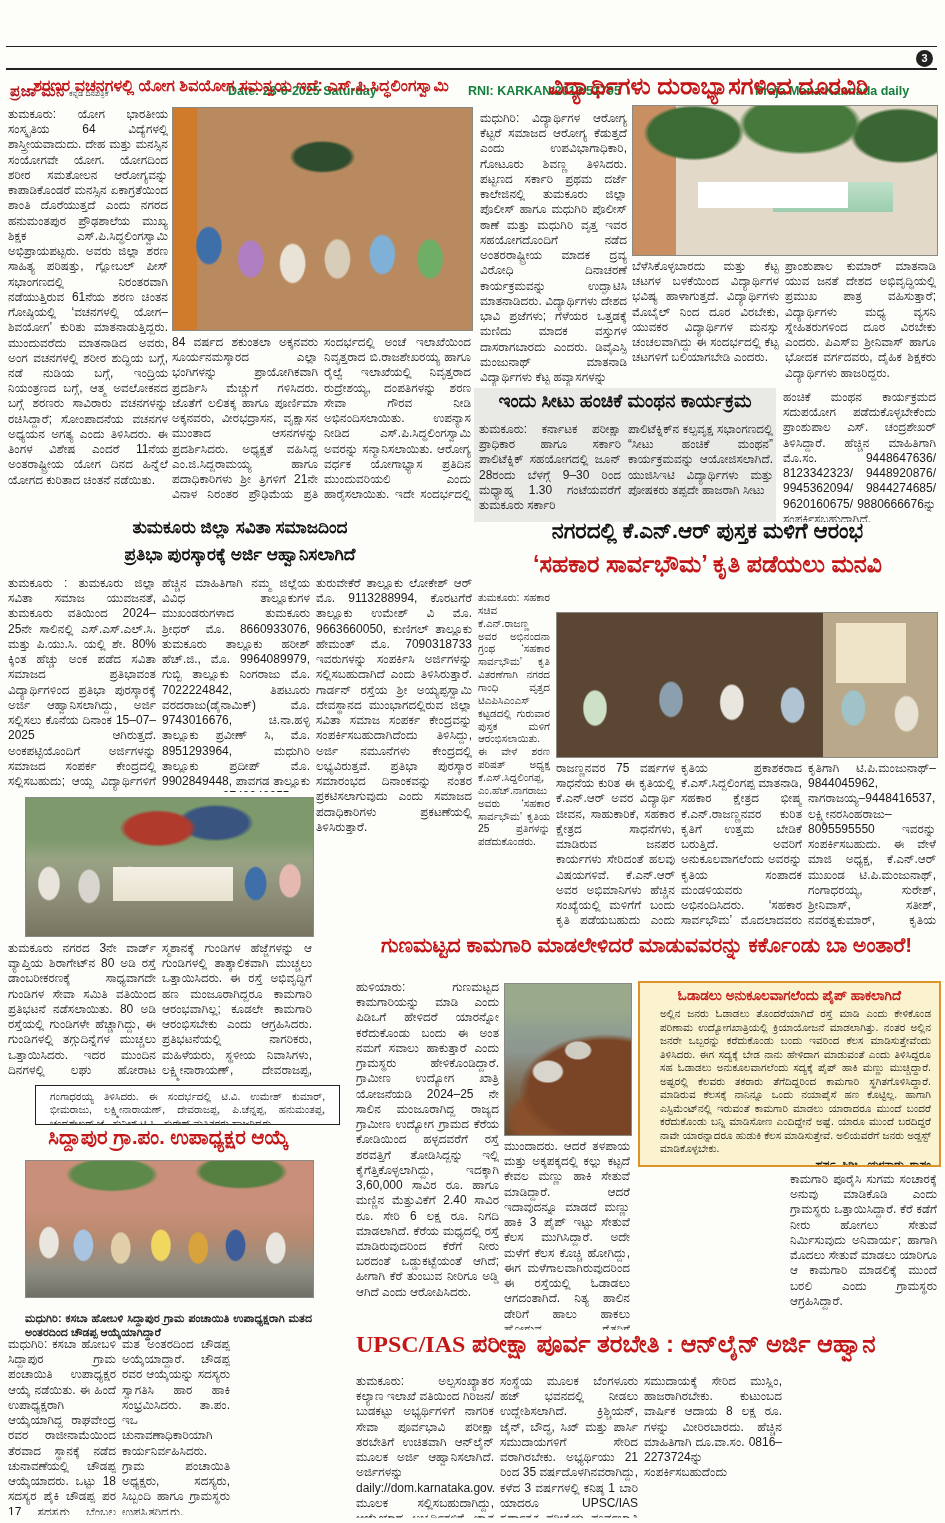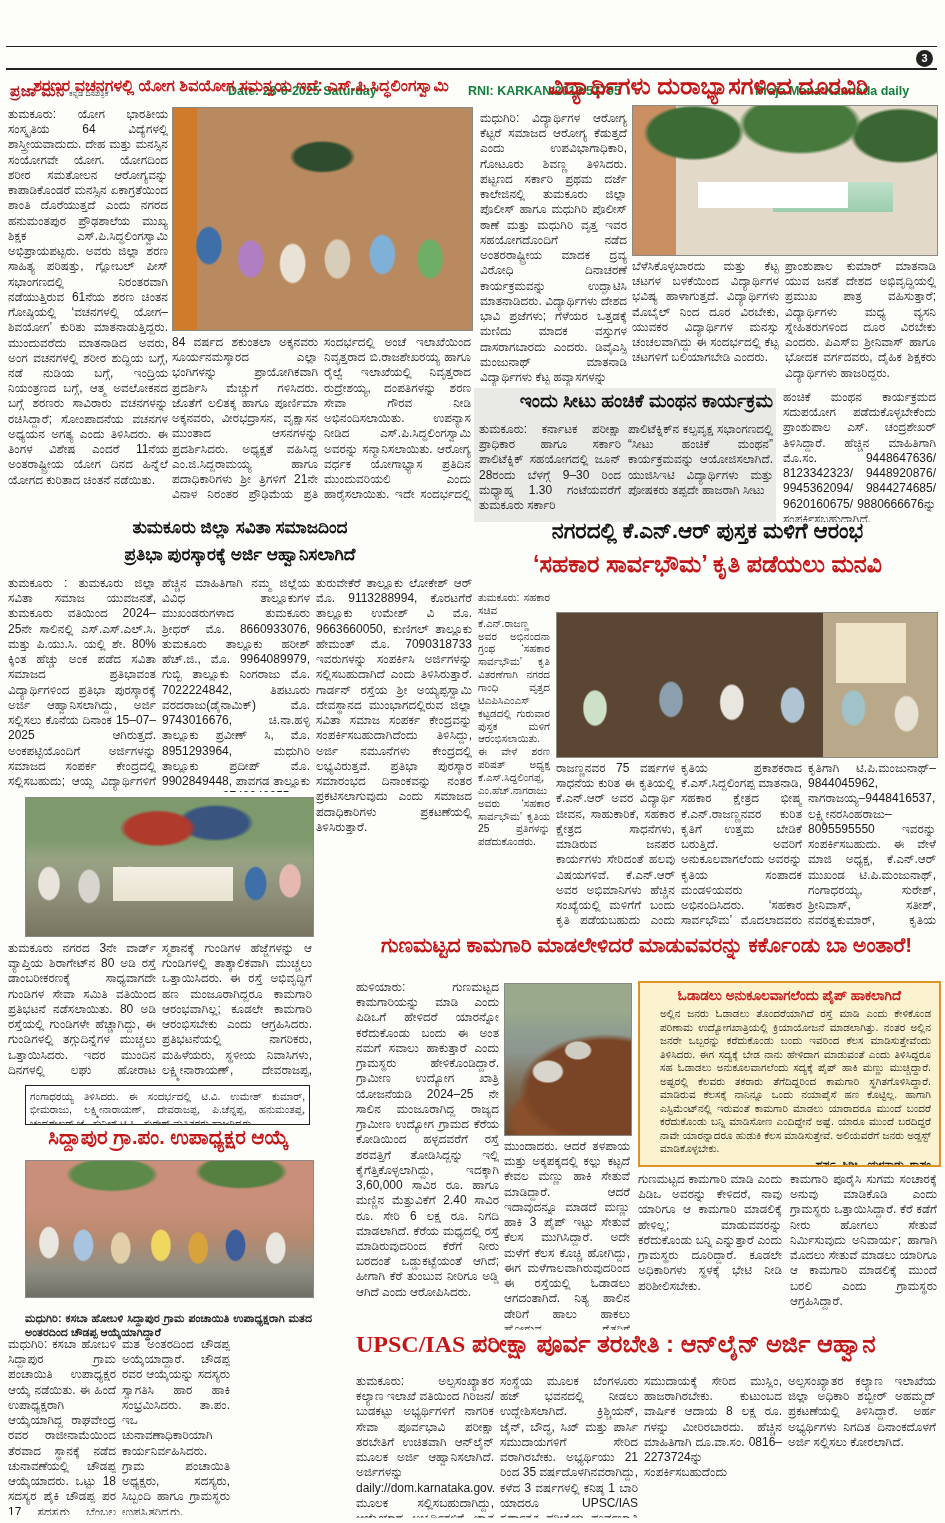--- a/index.html
+++ b/index.html
@@ -13,22 +13,22 @@
   .black{color:#111;}
   .photo{position:absolute;border:1px solid #8a8a84;}
   .rule{position:absolute;background:#222;}
   .caption{font-weight:bold;}
   .pagecircle{position:absolute;width:17px;height:17px;border-radius:50%;background:#222;color:#fff;
               font-size:11px;font-weight:bold;text-align:center;line-height:17px;}
   .masthead-main{font-weight:bold;font-size:15px;color:#b3121a;letter-spacing:.5px;}
   .masthead-sub{font-size:8px;color:#333;margin-left:4px;}
   .headserif{font-family:Liberation Sans, sans-serif;font-weight:bold;font-size:12.5px;color:#15803d;text-align:center;}
   .graypanel{position:absolute;background:#e9e9e6;}
-  .boxed{position:absolute;border:1.6px solid #222;background:#fff;padding:4px 4px;
-         font-size:10.3px;line-height:1.3;text-align:justify;overflow:hidden;}
+  .boxed{position:absolute;border:1.6px solid #222;background:#fff;padding:4px 14px;
+         font-size:10.3px;line-height:1.3;text-align:justify;overflow:hidden;margin-left:10px;}
   .pipebox{position:absolute;border:2px solid #dd9427;background:#fbf3cf;padding:5px 8px;overflow:hidden;}
   .pipebox .bh{font-weight:bold;color:#c41717;text-align:center;font-size:13.5px;margin-bottom:3px;}
   .pipebox .bt{font-size:10.4px;line-height:1.3;text-align:justify;color:#1a1a1a;margin-left:12px;}
   .pipebox .sig{font-size:10.5px;font-weight:bold;text-align:right;margin-top:2px;}
   
   .ph-yoga{background:
     radial-gradient(26px 38px at 12% 62%,#3f6fa8 0 46%,transparent 52%),
     radial-gradient(26px 38px at 26% 68%,#b07ec2 0 46%,transparent 52%),
     radial-gradient(26px 40px at 40% 70%,#e9e2d6 0 46%,transparent 52%),
     radial-gradient(26px 40px at 55% 68%,#d8cdb9 0 46%,transparent 52%),
@@ -104,21 +104,21 @@
   <div class="col" style="left:172px;top:335px;width:146px;height:171px">84 ವರ್ಷದ ಶಕುಂತಲಾ ಅಕ್ಕನವರು ಸೂರ್ಯನಮಸ್ಕಾರದ ಎಲ್ಲಾ ಭಂಗಿಗಳನ್ನು ಪ್ರಾಯೋಗಿಕವಾಗಿ ಪ್ರದರ್ಶಿಸಿ ಮೆಚ್ಚುಗೆ ಗಳಿಸಿದರು. ಜೊತೆಗೆ ಲಲಿತಕ್ಕ ಹಾಗೂ ಪೂರ್ಣಿಮಾ ಅಕ್ಕನವರು, ವೀರಭದ್ರಾಸನ, ವೃಕ್ಷಾಸನ ಮುಂತಾದ ಆಸನಗಳನ್ನು ಪ್ರದರ್ಶಿಸಿದರು. ಅಧ್ಯಕ್ಷತೆ ವಹಿಸಿದ್ದ ಎಂ.ಜಿ.ಸಿದ್ದರಾಮಯ್ಯ ಹಾಗೂ ಪದಾಧಿಕಾರಿಗಳು ಶ್ರೀ ತ್ರಿಗಳಿಗೆ 21ನೇ ವಿನಾಳ ನಿರಂತರ ಪ್ರೌಢಿಮೆಯ ಪ್ರತಿ ಕಾರ್ಯಕ್ರಮ ನೆರವೇರಿಸಿದರು. ಎನ್. ರಾಜಣ್ಣ ಅವರಿಗೆ ಹೇಳಿದರು.</div>
   <div class="col" style="left:324px;top:335px;width:147px;height:171px">ಸಂದರ್ಭದಲ್ಲಿ ಅಂಚೆ ಇಲಾಖೆಯಿಂದ ನಿವೃತ್ತರಾದ ಬಿ.ರಾಜಶೇಖರಯ್ಯ ಹಾಗೂ ರೈಲ್ವೆ ಇಲಾಖೆಯಲ್ಲಿ ನಿವೃತ್ತರಾದ ರುದ್ರೇಶಯ್ಯ, ದಂಪತಿಗಳನ್ನು ಶರಣ ಸೇವಾ ಗೌರವ ನೀಡಿ ಅಭಿನಂದಿಸಲಾಯಿತು. ಉಪನ್ಯಾಸ ನೀಡಿದ ಎಸ್.ಪಿ.ಸಿದ್ಧಲಿಂಗಸ್ವಾಮಿ ಅವರನ್ನು ಸನ್ಮಾನಿಸಲಾಯಿತು. ಆರೋಗ್ಯ ವರ್ಧಕ ಯೋಗಾಭ್ಯಾಸ ಪ್ರತಿದಿನ ಮುಂದುವರಿಯಲಿ ಎಂದು ಹಾರೈಸಲಾಯಿತು. ಇದೇ ಸಂದರ್ಭದಲ್ಲಿ ಹಿರಿಯ ಶರಣರನ್ನು ಗೌರವಿಸಲಾಯಿತು.</div>
 
   <div class="hl red" style="left:480px;top:73px;width:457px;height:32px;font-size:23.5px">ವಿದ್ಯಾರ್ಥಿಗಳು ದುರಾಭ್ಯಾಸಗಳಿಂದ ದೂರವಿರಿ</div>
   <div class="col" style="left:480px;top:111px;width:147px;height:275px">ಮಧುಗಿರಿ: ವಿದ್ಯಾರ್ಥಿಗಳ ಆರೋಗ್ಯ ಕೆಟ್ಟರೆ ಸಮಾಜದ ಆರೋಗ್ಯ ಕೆಡುತ್ತದೆ ಎಂದು ಉಪವಿಭಾಗಾಧಿಕಾರಿ, ಗೋಟೂರು ಶಿವಣ್ಣ ತಿಳಿಸಿದರು. ಪಟ್ಟಣದ ಸರ್ಕಾರಿ ಪ್ರಥಮ ದರ್ಜೆ ಕಾಲೇಜಿನಲ್ಲಿ ತುಮಕೂರು ಜಿಲ್ಲಾ ಪೊಲೀಸ್ ಹಾಗೂ ಮಧುಗಿರಿ ಪೊಲೀಸ್ ಠಾಣೆ ಮತ್ತು ಮಧುಗಿರಿ ವೃತ್ತ ಇವರ ಸಹಯೋಗದೊಂದಿಗೆ ನಡೆದ ಅಂತರರಾಷ್ಟ್ರೀಯ ಮಾದಕ ದ್ರವ್ಯ ವಿರೋಧಿ ದಿನಾಚರಣೆ ಕಾರ್ಯಕ್ರಮವನ್ನು ಉದ್ಘಾಟಿಸಿ ಮಾತನಾಡಿದರು. ವಿದ್ಯಾರ್ಥಿಗಳು ದೇಶದ ಭಾವಿ ಪ್ರಜೆಗಳು; ಗೆಳೆಯರ ಒತ್ತಡಕ್ಕೆ ಮಣಿದು ಮಾದಕ ವಸ್ತುಗಳ ದಾಸರಾಗಬಾರದು ಎಂದರು. ಡಿವೈಎಸ್ಪಿ ಮಂಜುನಾಥ್ ಮಾತನಾಡಿ ವಿದ್ಯಾರ್ಥಿಗಳು ಕೆಟ್ಟ ಹವ್ಯಾಸಗಳನ್ನು</div>
   <div class="photo ph-students" style="left:632px;top:105px;width:304px;height:149px"></div>
   <div class="col" style="left:632px;top:259px;width:147px;height:127px">ಬೆಳೆಸಿಕೊಳ್ಳಬಾರದು ಮತ್ತು ಕೆಟ್ಟ ಚಟಗಳ ಬಳಕೆಯಿಂದ ವಿದ್ಯಾರ್ಥಿಗಳ ಭವಿಷ್ಯ ಹಾಳಾಗುತ್ತದೆ. ವಿದ್ಯಾರ್ಥಿಗಳು ಮೊಬೈಲ್ ನಿಂದ ದೂರ ವಿರಬೇಕು, ಯುವಕರ ವಿದ್ಯಾರ್ಥಿಗಳ ಮನಸ್ಸು ಚಂಚಲವಾಗಿದ್ದು ಈ ಸಂದರ್ಭದಲ್ಲಿ ಕೆಟ್ಟ ಚಟಗಳಿಗೆ ಬಲಿಯಾಗಬೇಡಿ ಎಂದರು.</div>
   <div class="col" style="left:785px;top:259px;width:151px;height:127px">ಪ್ರಾಂಶುಪಾಲ ಕುಮಾರ್ ಮಾತನಾಡಿ ಯುವ ಜನತೆ ದೇಶದ ಅಭಿವೃದ್ಧಿಯಲ್ಲಿ ಪ್ರಮುಖ ಪಾತ್ರ ವಹಿಸುತ್ತಾರೆ; ವಿದ್ಯಾರ್ಥಿಗಳು ಮಧ್ಯ ವ್ಯಸನಿ ಸ್ನೇಹಿತರುಗಳಿಂದ ದೂರ ವಿರಬೇಕು ಎಂದರು. ಪಿಎಸ್ಐ ಶ್ರೀನಿವಾಸ್ ಹಾಗೂ ಭೋದಕ ವರ್ಗದವರು, ದೈಹಿಕ ಶಿಕ್ಷಕರು ವಿದ್ಯಾರ್ಥಿಗಳು ಹಾಜರಿದ್ದರು.</div>
 
   <div class="graypanel" style="left:474px;top:388px;width:302px;height:134px"></div>
-  <div class="hl black" style="left:477px;top:390px;width:296px;height:26px;font-size:18.5px;text-align:right">ಇಂದು ಸೀಟು ಹಂಚಿಕೆ ಮಂಥನ ಕಾರ್ಯಕ್ರಮ</div>
+  <div class="hl black" style="left:477px;top:390px;width:296px;height:26px;font-size:18.5px;text-align:center">ಇಂದು ಸೀಟು ಹಂಚಿಕೆ ಮಂಥನ ಕಾರ್ಯಕ್ರಮ</div>
   <div class="col" style="left:479px;top:422px;width:142px;height:98px">ತುಮಕೂರು: ಕರ್ನಾಟಕ ಪರೀಕ್ಷಾ ಪ್ರಾಧಿಕಾರ ಹಾಗೂ ಸರ್ಕಾರಿ ಪಾಲಿಟೆಕ್ನಿಕ್ ಸಹಯೋಗದಲ್ಲಿ ಜೂನ್ 28ರಂದು ಬೆಳಗ್ಗೆ 9–30 ರಿಂದ ಮಧ್ಯಾಹ್ನ 1.30 ಗಂಟೆಯವರೆಗೆ ತುಮಕೂರು ಸರ್ಕಾರಿ</div>
   <div class="col" style="left:628px;top:422px;width:145px;height:98px">ಪಾಲಿಟೆಕ್ನಿಕ್‌ನ ಕಲ್ಪವೃಕ್ಷ ಸಭಾಂಗಣದಲ್ಲಿ “ಸೀಟು ಹಂಚಿಕೆ ಮಂಥನ” ಕಾರ್ಯಕ್ರಮವನ್ನು ಆಯೋಜಿಸಲಾಗಿದೆ. ಯುಜಿಸಿಇಟಿ ವಿದ್ಯಾರ್ಥಿಗಳು ಮತ್ತು ಪೋಷಕರು ತಪ್ಪದೇ ಹಾಜರಾಗಿ ಸೀಟು</div>
   <div class="col" style="left:783px;top:390px;width:153px;height:132px">ಹಂಚಿಕೆ ಮಂಥನ ಕಾರ್ಯಕ್ರಮದ ಸದುಪಯೋಗ ಪಡೆದುಕೊಳ್ಳಬೇಕೆಂದು ಪ್ರಾಂಶುಪಾಲ ಎಸ್. ಚಂದ್ರಶೇಖರ್ ತಿಳಿಸಿದ್ದಾರೆ. ಹೆಚ್ಚಿನ ಮಾಹಿತಿಗಾಗಿ ಮೊ.ಸಂ. 9448647636/ 8123342323/ 9448920876/ 9945362094/ 9844274685/ 9620160675/ 9880666676ನ್ನು ಸಂಪರ್ಕಿಸಬಹುದಾಗಿದೆ.</div>
 
   <div class="hl black" style="left:8px;top:514px;width:464px;height:56px;font-size:17px;line-height:1.6">
     <span>ತುಮಕೂರು ಜಿಲ್ಲಾ ಸವಿತಾ ಸಮಾಜದಿಂದ</span><br>
     <span>ಪ್ರತಿಭಾ ಪುರಸ್ಕಾರಕ್ಕೆ ಅರ್ಜಿ ಆಹ್ವಾನಿಸಲಾಗಿದೆ</span>
   </div>
   <div class="col" style="left:8px;top:576px;width:148px;height:216px">ತುಮಕೂರು : ತುಮಕೂರು ಜಿಲ್ಲಾ ಸವಿತಾ ಸಮಾಜ ಯುವಜನತೆ, ತುಮಕೂರು ವತಿಯಿಂದ 2024–25ನೇ ಸಾಲಿನಲ್ಲಿ ಎಸ್.ಎಸ್.ಎಲ್.ಸಿ. ಮತ್ತು ಪಿ.ಯು.ಸಿ. ಯಲ್ಲಿ ಶೇ. 80% ಕ್ಕಿಂತ ಹೆಚ್ಚು ಅಂಕ ಪಡೆದ ಸವಿತಾ ಸಮಾಜದ ಪ್ರತಿಭಾವಂತ ವಿದ್ಯಾರ್ಥಿಗಳಿಂದ ಪ್ರತಿಭಾ ಪುರಸ್ಕಾರಕ್ಕೆ ಅರ್ಜಿ ಆಹ್ವಾನಿಸಲಾಗಿದ್ದು, ಅರ್ಜಿ ಸಲ್ಲಿಸಲು ಕೊನೆಯ ದಿನಾಂಕ 15–07–2025 ಆಗಿರುತ್ತದೆ. ಅಂಕಪಟ್ಟಿಯೊಂದಿಗೆ ಅರ್ಜಿಗಳನ್ನು ಸಮಾಜದ ಸಂಪರ್ಕ ಕೇಂದ್ರದಲ್ಲಿ ಸಲ್ಲಿಸಬಹುದು; ಆಯ್ದ ವಿದ್ಯಾರ್ಥಿಗಳಿಗೆ ಸಮಾರಂಭದಲ್ಲಿ ಪುರಸ್ಕಾರ ನೀಡಲಾಗುವುದು ಎಂದು ಸಂಘಟಕರು ತಿಳಿಸಿದ್ದಾರೆ.</div>
   <div class="col" style="left:162px;top:576px;width:148px;height:216px">ಹೆಚ್ಚಿನ ಮಾಹಿತಿಗಾಗಿ ನಮ್ಮ ಜಿಲ್ಲೆಯ ವಿವಿಧ ತಾಲ್ಲೂಕುಗಳ ಮುಖಂಡರುಗಳಾದ ತುಮಕೂರು ಶ್ರೀಧರ್ ಮೊ. 8660933076, ತುಮಕೂರು ತಾಲ್ಲೂಕು ಹರೀಶ್ ಹೆಚ್.ಜಿ., ಮೊ. 9964089979, ಗುಬ್ಬಿ ತಾಲ್ಲೂಕು ನಿಂಗರಾಜು ಮೊ. 7022224842, ತಿಪಟೂರು ವರದರಾಜು(ಡೈನಾಮಿಕ್) ಮೊ. 9743016676, ಚಿ.ನಾ.ಹಳ್ಳಿ ತಾಲ್ಲೂಕು ಪ್ರವೀಣ್ ಸಿ, ಮೊ. 8951293964, ಮಧುಗಿರಿ ತಾಲ್ಲೂಕು ಪ್ರದೀಪ್ ಮೊ. 9902849448, ಪಾವಗಡ ತಾಲ್ಲೂಕು ನೀಲಕಂಠ ಮೊ. 9743942255,</div>
@@ -140,30 +140,28 @@
   <div class="hl red" style="left:356px;top:933px;width:581px;height:30px;font-size:20.5px">ಗುಣಮಟ್ಟದ ಕಾಮಗಾರಿ ಮಾಡಲೇಳಿದರೆ ಮಾಡುವವರನ್ನು ಕರ್ಕೊಂಡು ಬಾ ಅಂತಾರೆ!</div>
   <div class="col" style="left:356px;top:980px;width:143px;height:350px">ಹುಳಿಯಾರು: ಗುಣಮಟ್ಟದ ಕಾಮಗಾರಿಯನ್ನು ಮಾಡಿ ಎಂದು ಪಿಡಿಒಗೆ ಹೇಳಿದರೆ ಯಾರನ್ನೋ ಕರೆದುಕೊಂಡು ಬಂದು ಈ ಅಂತ ನಮಗೆ ಸವಾಲು ಹಾಕುತ್ತಾರೆ ಎಂದು ಗ್ರಾಮಸ್ಥರು ಹೇಳಿಕೊಂಡಿದ್ದಾರೆ. ಗ್ರಾಮೀಣ ಉದ್ಯೋಗ ಖಾತ್ರಿ ಯೋಜನೆಯಡಿ 2024–25 ನೇ ಸಾಲಿನ ಮಂಜೂರಾಗಿದ್ದ ರಾಜ್ಯದ ಗ್ರಾಮೀಣ ಉದ್ಯೋಗ ಗ್ರಾಮದ ಕೆರೆಯ ಕೋಡಿಯಿಂದ ಹಳ್ಳದವರೆಗೆ ರಸ್ತೆ ಶರವತ್ತಿಗೆ ತೋಡಿಸಿದ್ದನ್ನು ಇಲ್ಲಿ ಕೈಗೆತ್ತಿಕೊಳ್ಳಲಾಗಿದ್ದು, ಇದಕ್ಕಾಗಿ 3,60,000 ಸಾವಿರ ರೂ. ಹಾಗೂ ಮಣ್ಣಿನ ಮೆತ್ತುವಿಕೆಗೆ 2.40 ಸಾವಿರ ರೂ. ಸೇರಿ 6 ಲಕ್ಷ ರೂ. ನಿಗದಿ ಮಾಡಲಾಗಿದೆ. ಕೆರೆಯ ಮಧ್ಯದಲ್ಲಿ ರಸ್ತೆ ಮಾಡಿರುವುದರಿಂದ ಕೆರೆಗೆ ನೀರು ಬರದಂತೆ ಒಡ್ಡುಕಟ್ಟೆಯಂತೆ ಆಗಿದೆ; ಹೀಗಾಗಿ ಕೆರೆ ತುಂಬುವ ನೀರಿಗೂ ಅಡ್ಡಿ ಆಗಿದೆ ಎಂದು ಆರೋಪಿಸಿದರು.</div>
   <div class="photo ph-mud" style="left:504px;top:983px;width:126px;height:151px"></div>
   <div class="col" style="left:504px;top:1139px;width:126px;height:191px">ಮುಂದಾದರು. ಆದರೆ ತಳಪಾಯ ಮತ್ತು ಅಕ್ಕಪಕ್ಕದಲ್ಲಿ ಕಲ್ಲು ಕಟ್ಟದೆ ಕೇವಲ ಮಣ್ಣು ಹಾಕಿ ಸೇತುವೆ ಮಾಡಿದ್ದಾರೆ. ಆದರೆ ಇದಾವುದನ್ನೂ ಮಾಡದೆ ಮಣ್ಣು ಹಾಕಿ 3 ಪೈಪ್ ಇಟ್ಟು ಸೇತುವೆ ಕೆಲಸ ಮುಗಿಸಿದ್ದಾರೆ. ಅದೇ ಮಳೆಗೆ ಕೆಲಸ ಕೊಚ್ಚಿ ಹೋಗಿದ್ದು, ಈಗ ಮಳೆಗಾಲವಾಗಿರುವುದರಿಂದ ಈ ರಸ್ತೆಯಲ್ಲಿ ಓಡಾಡಲು ಆಗದಂತಾಗಿದೆ. ನಿತ್ಯ ಹಾಲಿನ ಡೇರಿಗೆ ಹಾಲು ಹಾಕಲು ಹೋಗುವ ರೈತರಿಗೆ ತೊಂದರೆಯಾಗಿದೆ.</div>
 
   <div class="pipebox" style="left:638px;top:981px;width:283px;height:172px">
     <div class="bh">ಓಡಾಡಲು ಅನುಕೂಲವಾಗಲೆಂದು ಪೈಪ್ ಹಾಕಲಾಗಿದೆ</div>
     <div class="bt">ಅಲ್ಲಿನ ಜನರು ಓಡಾಡಲು ತೊಂದರೆಯಾಗಿದೆ ರಸ್ತೆ ಮಾಡಿ ಎಂದು ಕೇಳಿಕೊಂಡ ಪರಿಣಾಮ ಉದ್ಯೋಗಖಾತ್ರಿಯಲ್ಲಿ ಕ್ರಿಯಾಯೋಜನೆ ಮಾಡಲಾಗಿತ್ತು. ನಂತರ ಅಲ್ಲಿನ ಜನರೇ ಒಬ್ಬರನ್ನು ಕರೆದುಕೊಂಡು ಬಂದು ಇವರಿಂದ ಕೆಲಸ ಮಾಡಿಸುತ್ತೇವೆಂದು ತಿಳಿಸಿದರು. ಈಗ ಸದ್ಯಕ್ಕೆ ಬೇಡ ನಾನು ಹೇಳಿದಾಗ ಮಾಡುವಂತೆ ಎಂದು ತಿಳಿಸಿದ್ದರೂ ಸಹ ಓಡಾಡಲು ಅನುಕೂಲವಾಗಲೆಂದು ಸದ್ಯಕ್ಕೆ ಪೈಪ್ ಹಾಕಿ ಮಣ್ಣು ಮುಚ್ಚಿದ್ದಾರೆ. ಅಷ್ಟರಲ್ಲಿ ಕೆಲವರು ತಕರಾರು ತೆಗೆದಿದ್ದರಿಂದ ಕಾಮಗಾರಿ ಸ್ಥಗಿತಗೊಳಿಸಿದ್ದಾರೆ. ಮಾಡಿರುವ ಕೆಲಸಕ್ಕೆ ನಾನಿನ್ನೂ ಒಂದು ನಯಾಪೈಸೆ ಹಣ ಕೊಟ್ಟಿಲ್ಲ. ಹಾಗಾಗಿ ಎಸ್ಟಿಮೆಂಟ್‌ನಲ್ಲಿ ಇರುವಂತೆ ಕಾಮಗಾರಿ ಮಾಡಲು ಯಾರಾದರೂ ಮುಂದೆ ಬಂದರೆ ಕರೆದುಕೊಂಡು ಬನ್ನಿ ಮಾಡಿಸೋಣ ಎಂದಿದ್ದೇನೆ ಅಷ್ಟೆ. ಯಾರೂ ಮುಂದೆ ಬರದಿದ್ದರೆ ನಾವೇ ಯಾರನ್ನಾದರೂ ಹುಡುಕಿ ಕೆಲಸ ಮಾಡಿಸುತ್ತೇವೆ. ಅಲಿಯವರೆಗೆ ಜನರು ಅಡ್ಜಸ್ಟ್ ಮಾಡಿಕೊಳ್ಳಬೇಕು.</div>
     <div class="sig">ಹರ್ಷ, ಪಿಡಿಒ, ಯಳನಾಡು, ಗ್ರಾಪಂ</div>
   </div>
-  <div class="col" style="left:638px;top:1172px;width:144px;height:158px">ಗುಣಮಟ್ಟದ ಕಾಮಗಾರಿ ಮಾಡಿ ಎಂದು ಪಿಡಿಒ ಅವರನ್ನು ಕೇಳಿದರೆ, ನಾವು ಯಾರಿಗೂ ಆ ಕಾಮಗಾರಿ ಮಾಡಲಿಕ್ಕೆ ಹೇಳಿಲ್ಲ; ಮಾಡುವವರನ್ನು ಕರೆದುಕೊಂಡು ಬನ್ನಿ ಎನ್ನುತ್ತಾರೆ ಎಂದು ಗ್ರಾಮಸ್ಥರು ದೂರಿದ್ದಾರೆ. ಕೂಡಲೇ ಅಧಿಕಾರಿಗಳು ಸ್ಥಳಕ್ಕೆ ಭೇಟಿ ನೀಡಿ ಪರಿಶೀಲಿಸಬೇಕು.</div>
   <div class="col" style="left:790px;top:1172px;width:147px;height:158px">ಕಾಮಗಾರಿ ಪೂರೈಸಿ ಸುಗಮ ಸಂಚಾರಕ್ಕೆ ಅನುವು ಮಾಡಿಕೊಡಿ ಎಂದು ಗ್ರಾಮಸ್ಥರು ಒತ್ತಾಯಿಸಿದ್ದಾರೆ. ಕೆರೆ ಕಡೆಗೆ ನೀರು ಹೋಗಲು ಸೇತುವೆ ನಿರ್ಮಿಸುವುದು ಅನಿವಾರ್ಯ; ಹಾಗಾಗಿ ಮೊದಲು ಸೇತುವೆ ಮಾಡಲು ಯಾರಿಗೂ ಆ ಕಾಮಗಾರಿ ಮಾಡಲಿಕ್ಕೆ ಮುಂದೆ ಬರಲಿ ಎಂದು ಗ್ರಾಮಸ್ಥರು ಆಗ್ರಹಿಸಿದ್ದಾರೆ.</div>
 
   <div class="hl red" style="left:25px;top:1126px;width:287px;height:28px;font-size:20px">ಸಿದ್ದಾಪುರ ಗ್ರಾ.ಪಂ. ಉಪಾಧ್ಯಕ್ಷರ ಆಯ್ಕೆ</div>
   <div class="photo ph-sidd" style="left:25px;top:1160px;width:287px;height:136px"></div>
   <div class="col caption" style="left:25px;top:1312px;width:287px;height:32px;font-size:11px">ಮಧುಗಿರಿ: ಕಸಬಾ ಹೋಬಳಿ ಸಿದ್ದಾಪುರ ಗ್ರಾಮ ಪಂಚಾಯಿತಿ ಉಪಾಧ್ಯಕ್ಷರಾಗಿ ಮತದ ಅಂತರದಿಂದ ಚೌಡಪ್ಪ ಆಯ್ಕೆಯಾಗಿದ್ದಾರೆ</div>
   <div class="col" style="left:8px;top:1337px;width:108px;height:178px">ಮಧುಗಿರಿ: ಕಸಬಾ ಹೋಬಳಿ ಸಿದ್ದಾಪುರ ಗ್ರಾಮ ಪಂಚಾಯಿತಿ ಉಪಾಧ್ಯಕ್ಷರ ಆಯ್ಕೆ ನಡೆಯಿತು. ಈ ಹಿಂದೆ ಉಪಾಧ್ಯಕ್ಷರಾಗಿ ಆಯ್ಕೆಯಾಗಿದ್ದ ರಾಘವೇಂದ್ರ ರವರ ರಾಜೀನಾಮೆಯಿಂದ ತೆರವಾದ ಸ್ಥಾನಕ್ಕೆ ನಡೆದ ಚುನಾವಣೆಯಲ್ಲಿ ಚೌಡಪ್ಪ ಆಯ್ಕೆಯಾದರು. ಒಟ್ಟು 18 ಸದಸ್ಯರ ಪೈಕಿ ಚೌಡಪ್ಪ ಪರ 17 ಸದಸ್ಯರು ಬೆಂಬಲ ವ್ಯಕ್ತಪಡಿಸಿ ಮತ ಚಲಾಯಿಸಿದರು.</div>
   <div class="col" style="left:122px;top:1337px;width:108px;height:178px">ಮತ ಅಂತರದಿಂದ ಚೌಡಪ್ಪ ಅಯ್ಕೆಯಾದ್ದಾರೆ. ಚೌಡಪ್ಪ ರವರ ಆಯ್ಕೆಯನ್ನು ಸದಸ್ಯರು ಸ್ವಾಗತಿಸಿ ಹಾರ ಹಾಕಿ ಸಂಭ್ರಮಿಸಿದರು. ತಾ.ಪಂ. ಇಒ ಚುನಾವಣಾಧಿಕಾರಿಯಾಗಿ ಕಾರ್ಯನಿರ್ವಹಿಸಿದರು. ಗ್ರಾಮ ಪಂಚಾಯಿತಿ ಅಧ್ಯಕ್ಷರು, ಸದಸ್ಯರು, ಸಿಬ್ಬಂದಿ ಹಾಗೂ ಗ್ರಾಮಸ್ಥರು ಉಪಸ್ಥಿತರಿದ್ದರು.</div>
 
   <div class="hl" style="left:356px;top:1330px;width:581px;height:36px;font-size:24px;text-align:left">
     <span class="red" style="font-family:'Liberation Serif','DejaVu Serif',serif">UPSC/IAS</span><span class="red"> ಪರೀಕ್ಷಾ ಪೂರ್ವ ತರಬೇತಿ : ಆನ್‌ಲೈನ್ ಅರ್ಜಿ ಆಹ್ವಾನ</span>
   </div>
   <div class="col" style="left:356px;top:1374px;width:138px;height:144px">ತುಮಕೂರು: ಅಲ್ಪಸಂಖ್ಯಾತರ ಕಲ್ಯಾಣ ಇಲಾಖೆ ವತಿಯಿಂದ ಗಿರಿಜನ/ಬುಡಕಟ್ಟು ಅಭ್ಯರ್ಥಿಗಳಿಗೆ ನಾಗರಿಕ ಸೇವಾ ಪೂರ್ವಭಾವಿ ಪರೀಕ್ಷಾ ತರಬೇತಿಗೆ ಉಚಿತವಾಗಿ ಆನ್‌ಲೈನ್ ಮೂಲಕ ಅರ್ಜಿ ಆಹ್ವಾನಿಸಲಾಗಿದೆ. ಅರ್ಜಿಗಳನ್ನು daily://dom.karnataka.gov.in ಮೂಲಕ ಸಲ್ಲಿಸಬಹುದಾಗಿದ್ದು, ಆಯ್ಕೆಯಾದ ಅಭ್ಯರ್ಥಿಗಳಿಗೆ ಖ್ಯಾತ ತರಬೇತಿ</div>
   <div class="col" style="left:500px;top:1374px;width:138px;height:144px">ಸಂಸ್ಥೆಯ ಮೂಲಕ ಬೆಂಗಳೂರು ಹಜ್ ಭವನದಲ್ಲಿ ನೀಡಲು ಉದ್ದೇಶಿಸಲಾಗಿದೆ. ಕ್ರಿಶ್ಚಿಯನ್, ಜೈನ್, ಬೌದ್ಧ, ಸಿಖ್ ಮತ್ತು ಪಾರ್ಸಿ ಸಮುದಾಯಗಳಿಗೆ ಸೇರಿದ ವರಾಗಿರಬೇಕು. ಅಭ್ಯರ್ಥಿಯು 21 ರಿಂದ 35 ವರ್ಷದೊಳಗಿನವರಾಗಿದ್ದು, ಕಳೆದ 3 ವರ್ಷಗಳಲ್ಲಿ ಕನಿಷ್ಠ 1 ಬಾರಿ ಯಾದರೂ UPSC/IAS ಸ್ಪರ್ಧಾತ್ಮಕ ಪರೀಕ್ಷೆಯ ಪೂರ್ವಭಾವಿ ಪರೀಕ್ಷೆಗೆ</div>
   <div class="col" style="left:644px;top:1374px;width:138px;height:144px">ಸಮುದಾಯಕ್ಕೆ ಸೇರಿದ ಮುಸ್ಲಿಂ, ಹಾಜರಾಗಿರಬೇಕು. ಕುಟುಂಬದ ವಾರ್ಷಿಕ ಆದಾಯ 8 ಲಕ್ಷ ರೂ. ಗಳನ್ನು ಮೀರಿರಬಾರದು. ಹೆಚ್ಚಿನ ಮಾಹಿತಿಗಾಗಿ ದೂ.ವಾ.ಸಂ. 0816–2273724ನ್ನು ಸಂಪರ್ಕಿಸಬಹುದೆಂದು</div>
-  <div class="col" style="left:788px;top:1374px;width:148px;height:144px">ಅಲ್ಪಸಂಖ್ಯಾತರ ಕಲ್ಯಾಣ ಇಲಾಖೆಯ ಜಿಲ್ಲಾ ಅಧಿಕಾರಿ ಶಬ್ಬೀರ್ ಅಹಮ್ಮದ್ ಪ್ರಕಟಣೆಯಲ್ಲಿ ತಿಳಿಸಿದ್ದಾರೆ. ಅರ್ಹ ಅಭ್ಯರ್ಥಿಗಳು ನಿಗದಿತ ದಿನಾಂಕದೊಳಗೆ ಅರ್ಜಿ ಸಲ್ಲಿಸಲು ಕೋರಲಾಗಿದೆ.</div>
 
 </div>
 
 </body></html>

